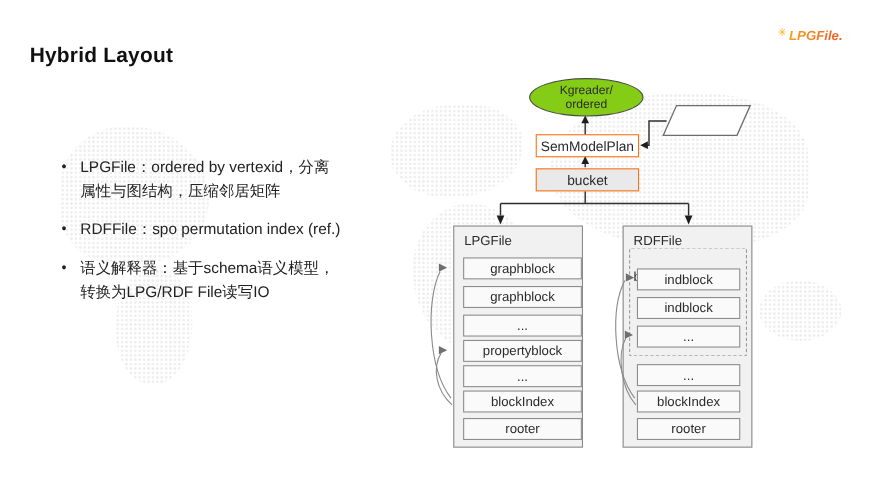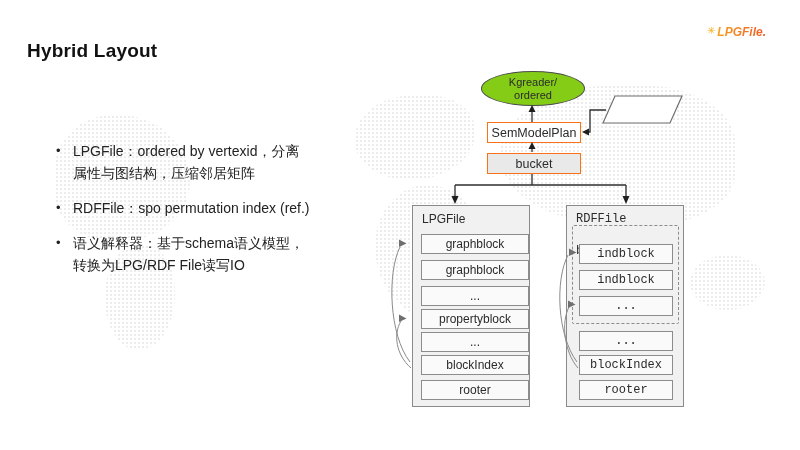--- a/index.html
+++ b/index.html
@@ -51,21 +51,21 @@
   .kgm{left:487px;top:153px;width:94px;height:21px;background:#e9e9e9;}
   .schema-label{
     left:608px;top:97px;width:68px;z-index:3;
     font-size:12px;line-height:13px;text-align:center;position:absolute;color:#2b2b2b;
   }
   .filebox{
     position:absolute;top:205px;width:118px;height:202px;z-index:2;
     background:#f1f1f1;border:1px solid #8a8a8a;box-sizing:border-box;
   }
   .filebox.lpg{left:380px;margin-left:32px;}
-  .filebox.rdf{left:566px;font-family:Liberation Mono, monospace;}
+  .filebox.rdf{left:566px;}
   .filelabel{position:absolute;left:9px;top:6px;font-size:12px;color:#2b2b2b;}
   .block{
     position:absolute;left:8px;width:108px;height:20px;box-sizing:border-box;
     background:#fafafa;border:1px solid #8c8c8c;
     font-size:12px;line-height:18px;text-align:center;color:#2b2b2b;
   }
   .rdf .block{left:12px;width:94px;}
   .bucket{
     position:absolute;left:5px;top:19px;width:107px;height:99px;box-sizing:border-box;
     border:1px dashed #8c8c8c;border-radius:2px;

